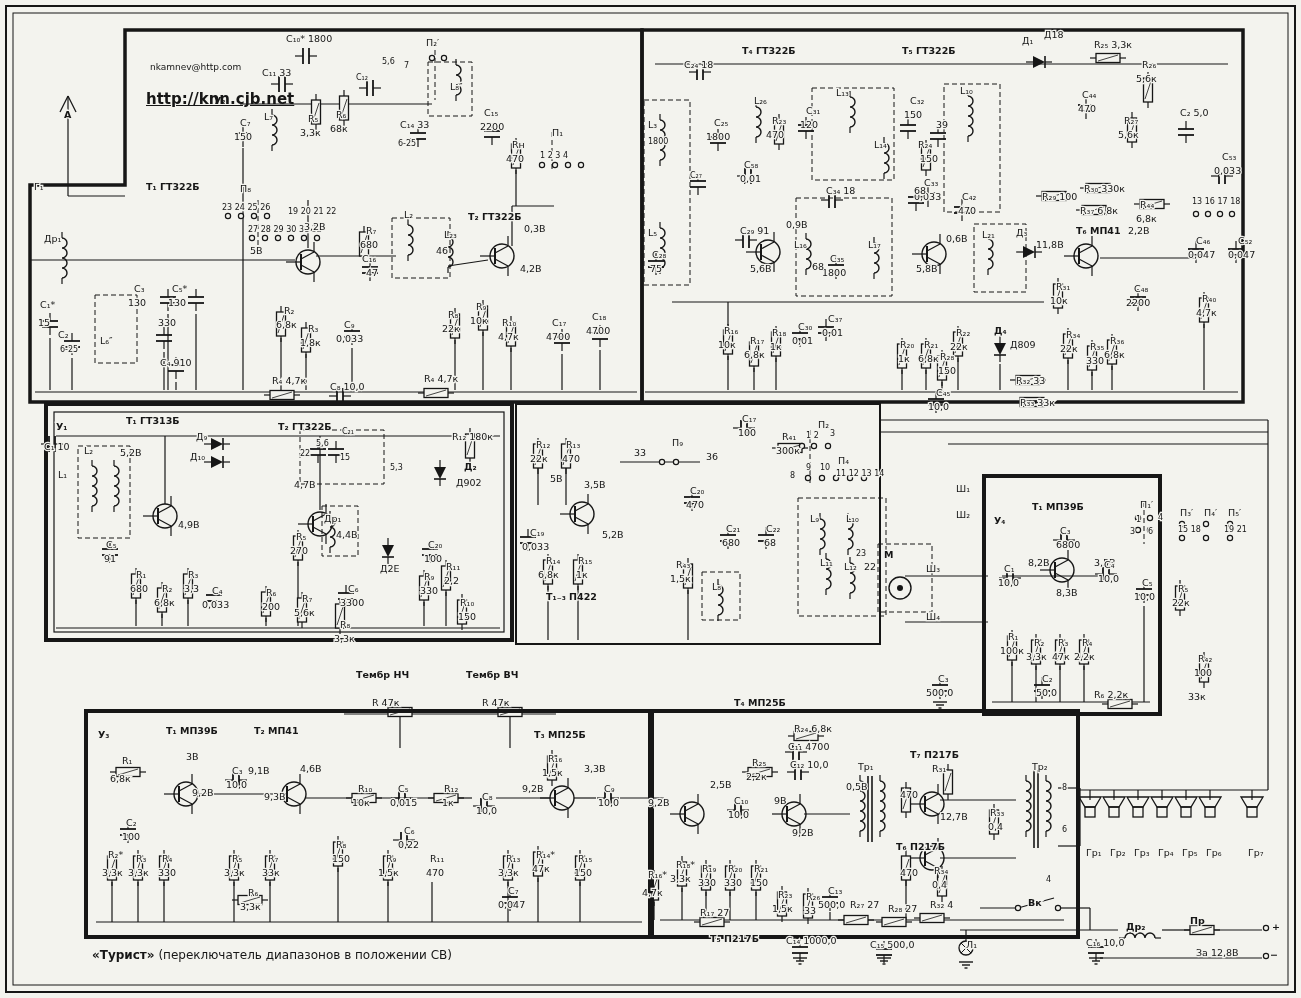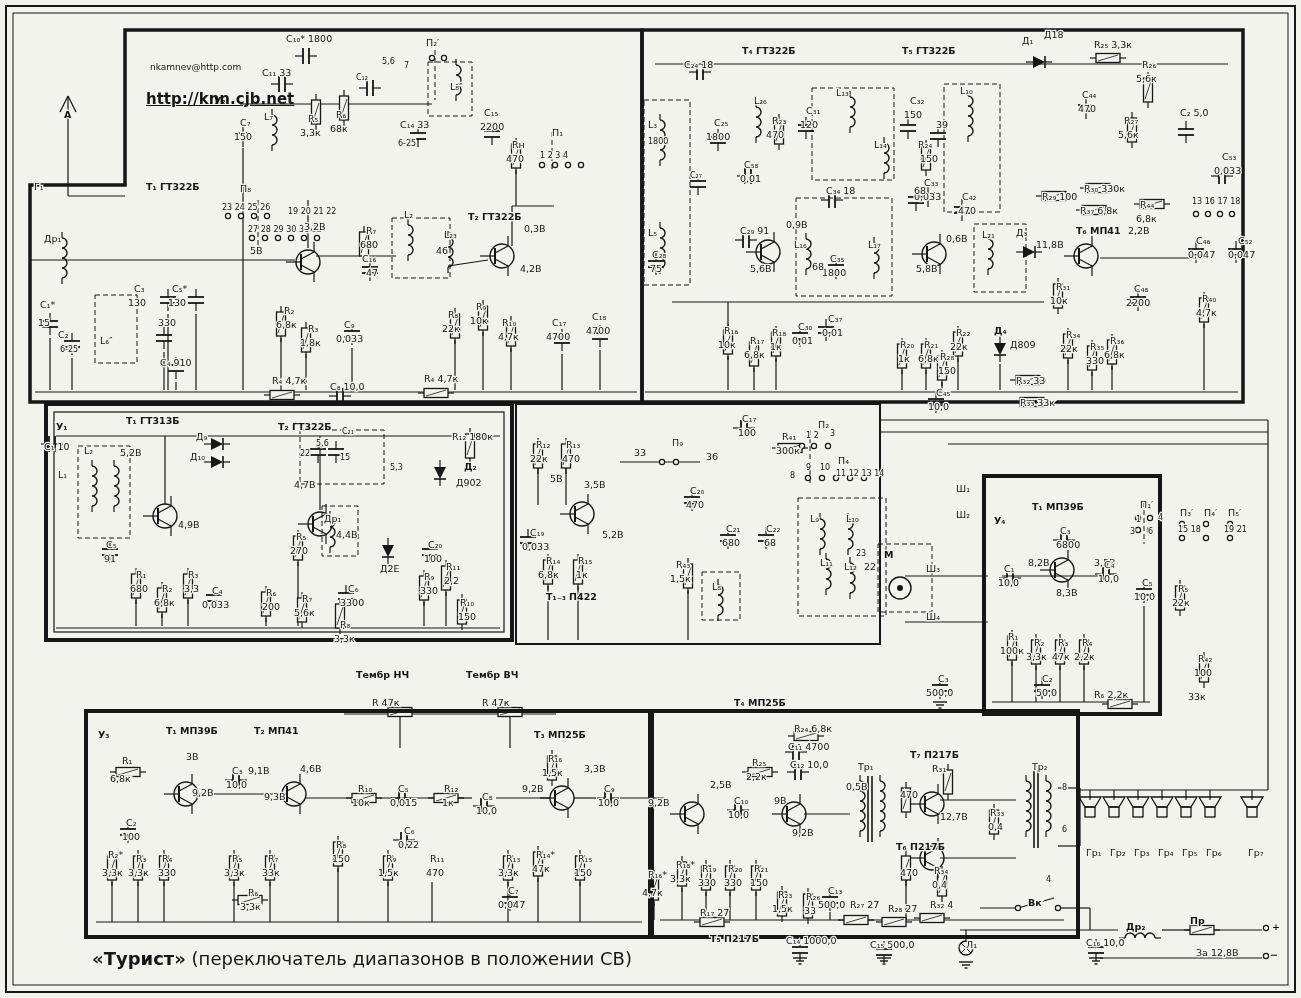--- a/index.html
+++ b/index.html
@@ -2,21 +2,21 @@
 <html><head>
 <meta charset="utf-8">
 <style>
   html,body{margin:0;padding:0;background:#ffffff;}
   #stage{position:relative;width:1301px;height:998px;background:#f3f3ee;overflow:hidden;
          font-family:"DejaVu Sans",sans-serif;}
   #schematic{position:absolute;left:0;top:0;}
   .ovl{position:absolute;color:#161616;}
   #site-url{left:146px;top:46px;font-size:15px;font-weight:bold;text-decoration:underline;margin-top:44px;}
   #site-email{left:150px;top:62px;font-size:9px;}
-  #caption{left:92px;top:948px;font-size:18px;}
+  #caption{left:92px;top:948px;font-size:12px;}
   #caption .cap-b{font-weight:bold;}
   svg text{fill:#161616;paint-order:stroke;stroke:#f3f3ee;stroke-width:2.5px;}
 </style>
 </head>
 <body>
 
 <div id="stage">
   <svg id="schematic" width="1301" height="998" viewBox="0 0 1301 998">
       <rect x="6" y="6" width="1289" height="986" fill="none" stroke="#161616" stroke-width="2"></rect>
       <rect x="13" y="13" width="1275" height="972" fill="none" stroke="#161616" stroke-width="1"></rect>

